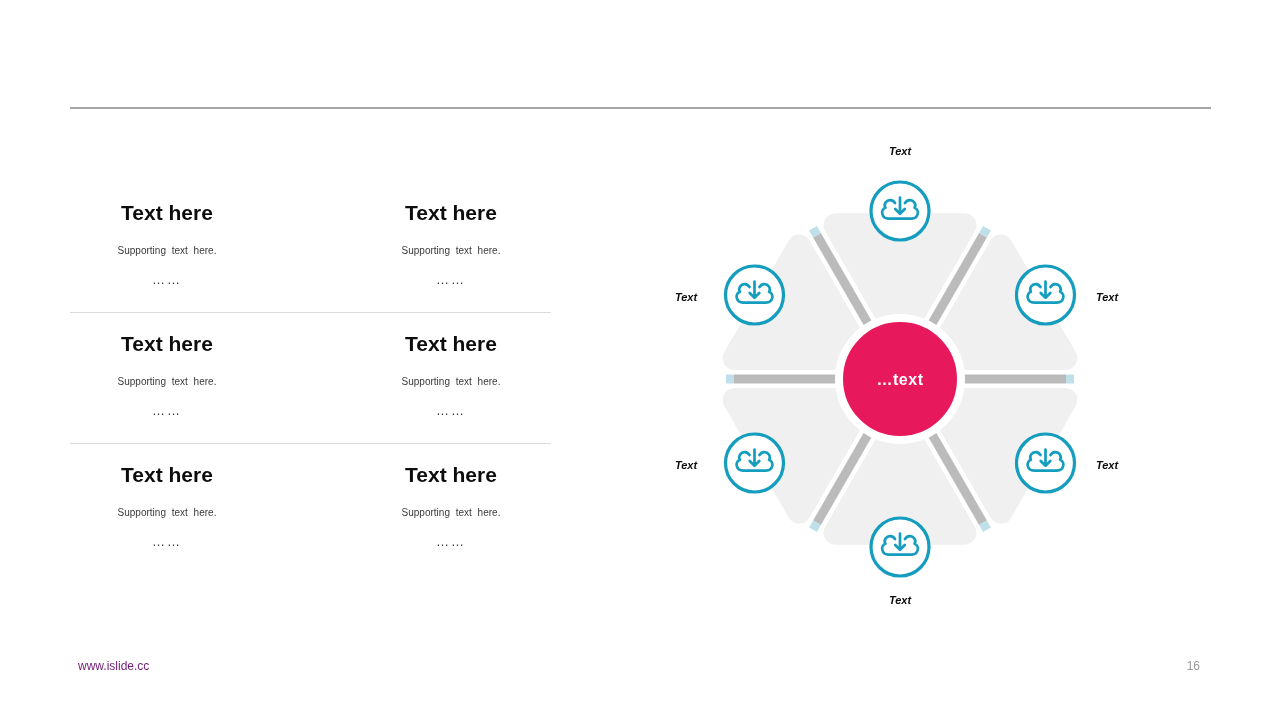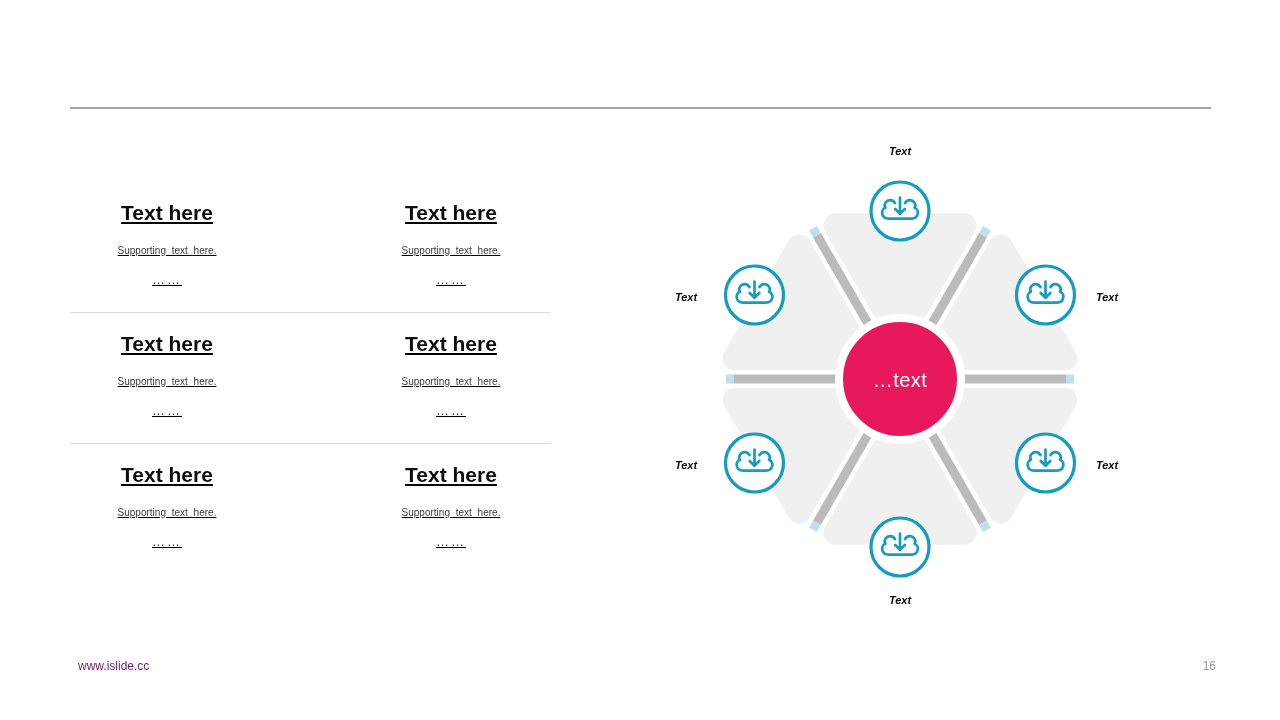--- a/index.html
+++ b/index.html
@@ -7,21 +7,21 @@
     position:relative;
     width:1280px;height:720px;
     background:#ffffff;
     font-family:"Liberation Sans", sans-serif;
     overflow:hidden;
     margin:0 auto;
   }
   
   .top-rule{position:absolute;left:70px;top:107px;width:1141px;height:2px;background:#a6a6a6;}
   
-  .grid-cell{position:absolute;width:260px;text-align:center;text-decoration:underline;}
+  .grid-cell{position:absolute;width:260px;text-align:center;}
   .cell-heading{font-size:21px;line-height:26px;font-weight:bold;color:#0d0d0d;}
   .cell-body{margin-top:16px;font-size:10px;line-height:18px;color:#3a3a3a;word-spacing:3px;}
   .cell-ellipsis{margin-top:12px;font-size:13px;line-height:16px;color:#3a3a3a;letter-spacing:2px;}
   .row-divider{position:absolute;left:70px;width:481px;height:1px;background:#dcdcdc;}
   .c1{left:37px;} .c2{left:321px;}
   .r1{top:200px;} .r2{top:331px;} .r3{top:462px;}
   .d1{top:312px;} .d2{top:443px;}
   
   .diagram-svg{position:absolute;left:640px;top:120px;width:560px;height:500px;}
   .sector{fill:var(--sector_fill);stroke:var(--sector_fill);stroke-width:24;stroke-linejoin:round;}
@@ -29,25 +29,25 @@
   .spoke-tip{stroke:var(--spoke_tip);stroke-width:9;}
   .hub{fill:var(--accent_pink);stroke:#ffffff;stroke-width:8;}
   .node-circle{fill:#ffffff;stroke:var(--accent_teal);stroke-width:3.2;}
   .glyph{fill:none;stroke:var(--accent_teal);stroke-width:2.7;stroke-linecap:round;stroke-linejoin:round;}
   .node-label{
     position:absolute;transform:translate(-50%,-50%);
     font-size:11px;font-weight:bold;font-style:italic;color:#0d0d0d;white-space:nowrap;
   }
   .hub-label{
     position:absolute;transform:translate(-50%,-50%);
-    font-size:20px;font-weight:normal;color:#ffffff;letter-spacing:.5px;white-space:nowrap;
+    font-size:16px;font-weight:bold;color:#ffffff;letter-spacing:.5px;white-space:nowrap;
   }
   
   .footer-site{position:absolute;left:78px;top:659px;font-size:12px;color:#701a75;}
-  .footer-page{position:absolute;right:64px;top:659px;font-size:12px;color:#999999;}
+  .footer-page{position:absolute;right:80px;top:659px;font-size:12px;color:#999999;}
 </style>
 </head>
 <body>
 
 <div class="slide">
 
   <div class="top-rule"></div>
 
   <div class="grid-cell c1 r1">
     <div class="cell-heading">Text here</div>

